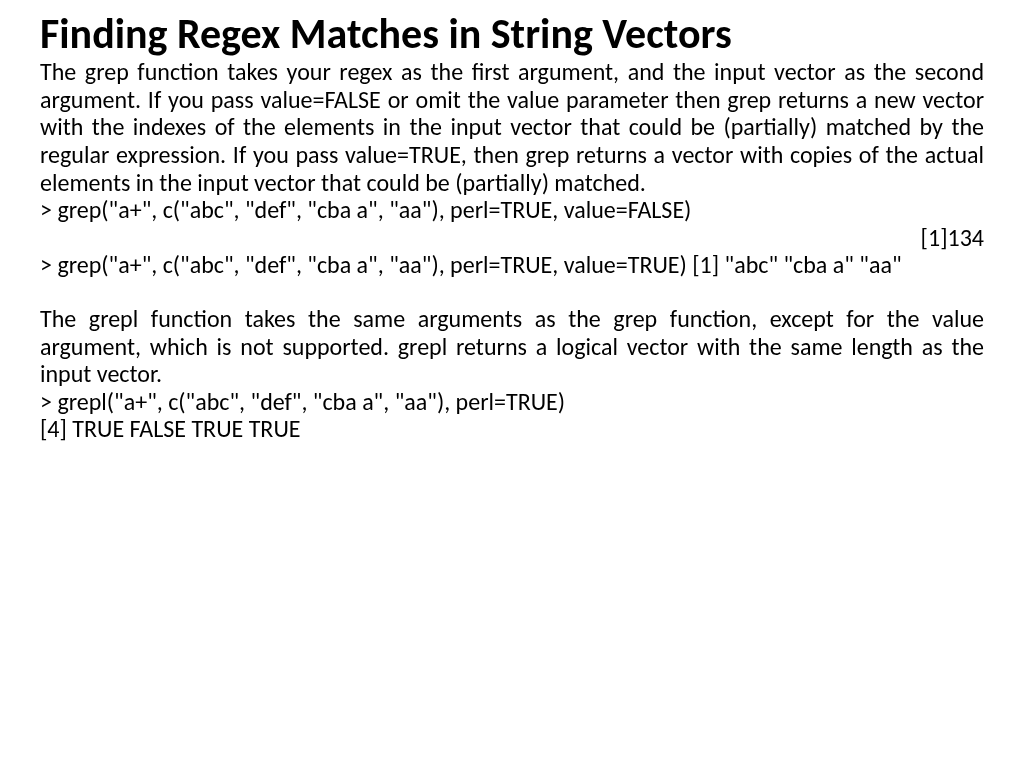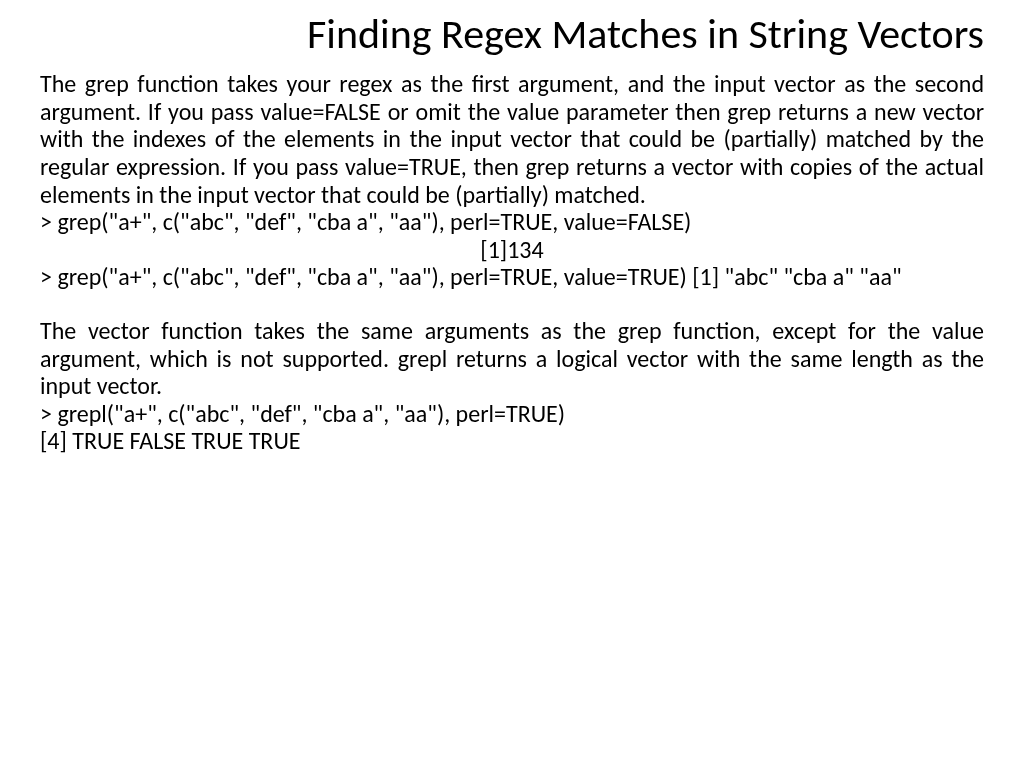--- a/index.html
+++ b/index.html
@@ -10,43 +10,42 @@
     body {
       width: 1024px;
       height: 768px;
       background: #ffffff;
       font-family: Calibri, "Segoe UI", Arial, sans-serif;
       color: #000000;
       padding: 10px 40px 40px 40px;
     }
     .title {
       font-size: 42px;
-      font-weight: normal;
-      text-align: right;
+      font-weight: bold;
+      text-align: left;
       line-height: 1.15;
-      margin-bottom: 12px;
     }
     .paragraph {
       font-size: 24px;
       line-height: 1.15;
       text-align: justify;
       margin-bottom: 0;
     }
     .paragraph .bold {
       font-weight: normal;
     }
     .code-line {
       font-size: 24px;
       line-height: 1.15;
     }
     .output-spread {
       font-size: 24px;
       line-height: 1.15;
       display: flex;
-      justify-content: center;
+      justify-content: flex-end;
     }
     .spacer {
       height: 26px;
     }
   </style>
 </head>
 <body>
 
 <h1 class="title">Finding Regex Matches in String Vectors</h1>
 
@@ -60,18 +59,18 @@
   <span> [1]1</span>
   <span>3</span>
   <span>4</span>
 </div>
 
 <p class="paragraph">&gt; grep("a+", c("abc", "def", "cba a", "aa"), perl=TRUE, value=TRUE) [1] "abc" "cba a" "aa"</p>
 
 <div class="spacer"></div>
 
 <p class="paragraph">
-  <span>The </span><span class="bold">vector</span><span> function takes the same arguments as the grep function, except for the value argument, which is not supported. grepl returns a logical vector with the same length as the input vector.</span>
+  <span>The </span><span class="bold">grepl</span><span> function takes the same arguments as the grep function, except for the value argument, which is not supported. grepl returns a logical vector with the same length as the input vector.</span>
 </p>
 
 <div class="code-line">&gt; grepl("a+", c("abc", "def", "cba a", "aa"), perl=TRUE)</div>
 
 <div class="code-line">[4] TRUE FALSE TRUE TRUE</div>
 
 </body></html>

